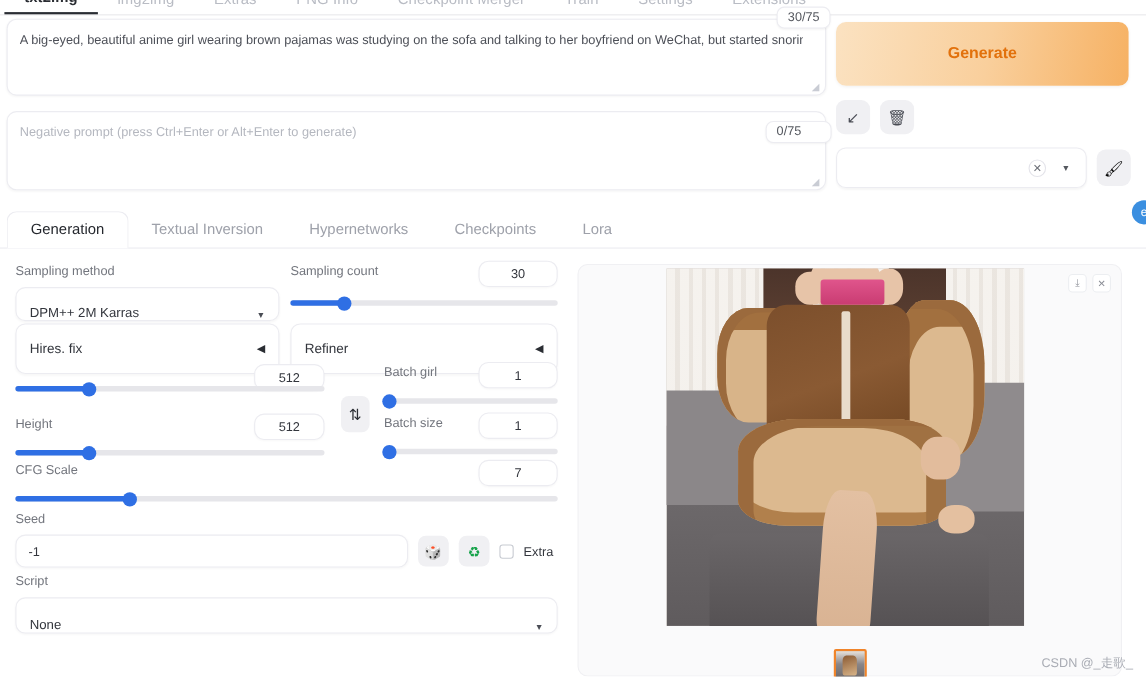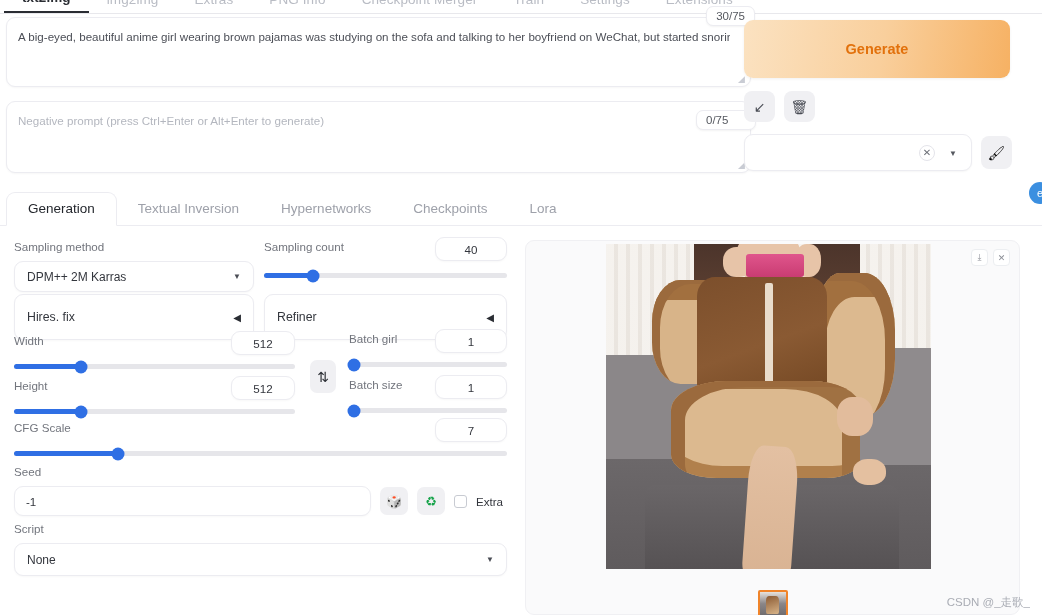--- a/index.html
+++ b/index.html
@@ -49,21 +49,21 @@
   .token-badge {
     position: absolute; right: -5px; background: #fff;
     border: 1px solid #ececf1; border-radius: 7px;
     font-size: 11.5px; color: #55585f; padding: 3px 9px;
     box-shadow: 0 1px 2px rgba(0,0,0,.05);
   }
   .token-badge.t1 { top: -12px; }
   .token-badge.t2 { top: 80px; }
 
   
-  .gen-col { position: absolute; left: 744px; top: 20px; width: 276px; }
+  .gen-col { position: absolute; left: 760px; top: 20px; width: 276px; }
   .generate-btn {
     width: 266px; height: 58px; border-radius: 9px;
     background: linear-gradient(100deg, #fbe2c1 0%, #f9cf9c 52%, #f6b163 100%);
     color: #e2710c; font-size: 14.5px; font-weight: 600;
     display: flex; align-items: center; justify-content: center;
     cursor: pointer; border: none;
     box-shadow: 0 1px 3px rgba(0,0,0,.06);
   }
   .icon-row { display: flex; gap: 9px; margin-top: 13px; }
   .sqbtn {
@@ -114,21 +114,21 @@
     color: #24272d; background: #fff;
     border: 1px solid #ececf1; border-bottom: 1px solid #fff;
     border-radius: 9px 9px 0 0; margin-bottom: -1px;
   }
 
   
   .settings { position: absolute; left: 0; top: 232px; width: 520px; height: 383px; }
   .lbl { font-size: 11.6px; color: #72757d; }
   .fld-dropdown {
     background: #fff; border: 1px solid #ececf1; border-radius: 9px;
-    height: 31px; display: flex; align-items: center;
+    height: 31px; display: flex; align-items: flex-end;
     padding: 0 12px; font-size: 12px; color: #33363d;
     box-shadow: 0 1px 2px rgba(0,0,0,.03); position: relative; cursor: pointer;
   }
   .fld-dropdown .caret { position: absolute; right: 12px; font-size: 8px; color: #4a4d55; }
   .numbox {
     background: #fff; border: 1px solid #ececf1; border-radius: 9px;
     height: 24px; display: flex; align-items: center; justify-content: center;
     font-size: 11.6px; color: #33363d; box-shadow: 0 1px 2px rgba(0,0,0,.03);
   }
   .track {
@@ -313,38 +313,37 @@
   <div style="position:absolute;left:14px;top:8px;width:240px;">
     <div class="lbl">Sampling method</div>
     <div class="fld-dropdown" style="margin-top:8px;">
       <span>DPM++ 2M Karras</span>
       <span class="caret">▼</span>
     </div>
   </div>
 
   <div style="position:absolute;left:264px;top:8px;width:243px;">
     <div class="lbl">Sampling count</div>
-    <div class="numbox" style="position:absolute;right:0;top:-3px;width:72px;">40</div>
+    <div class="numbox" style="position:absolute;right:0;top:-3px;width:72px;">30</div>
     <div class="track" style="margin-top:20px;">
       <div class="fill" style="width:20%"></div>
       <div class="knob" style="left:20%"></div>
     </div>
   </div>
 
   <div class="accordion" style="position:absolute;left:14px;top:62px;width:240px;">
     <span>Hires. fix</span>
     <span class="tri">◀</span>
   </div>
   <div class="accordion" style="position:absolute;left:264px;top:62px;width:243px;">
     <span>Refiner</span>
     <span class="tri">◀</span>
   </div>
 
   <div style="position:absolute;left:14px;top:102px;width:281px;">
-    <div class="lbl">Width</div>
     <div class="numbox" style="position:absolute;right:0;top:-3px;width:64px;">512</div>
     <div class="track" style="margin-top:17px;">
       <div class="fill" style="width:24%"></div>
       <div class="knob" style="left:24%"></div>
     </div>
   </div>
 
   <div style="position:absolute;left:14px;top:147px;width:281px;">
     <div class="lbl">Height</div>
     <div class="numbox" style="position:absolute;right:0;top:-3px;width:64px;">512</div>

